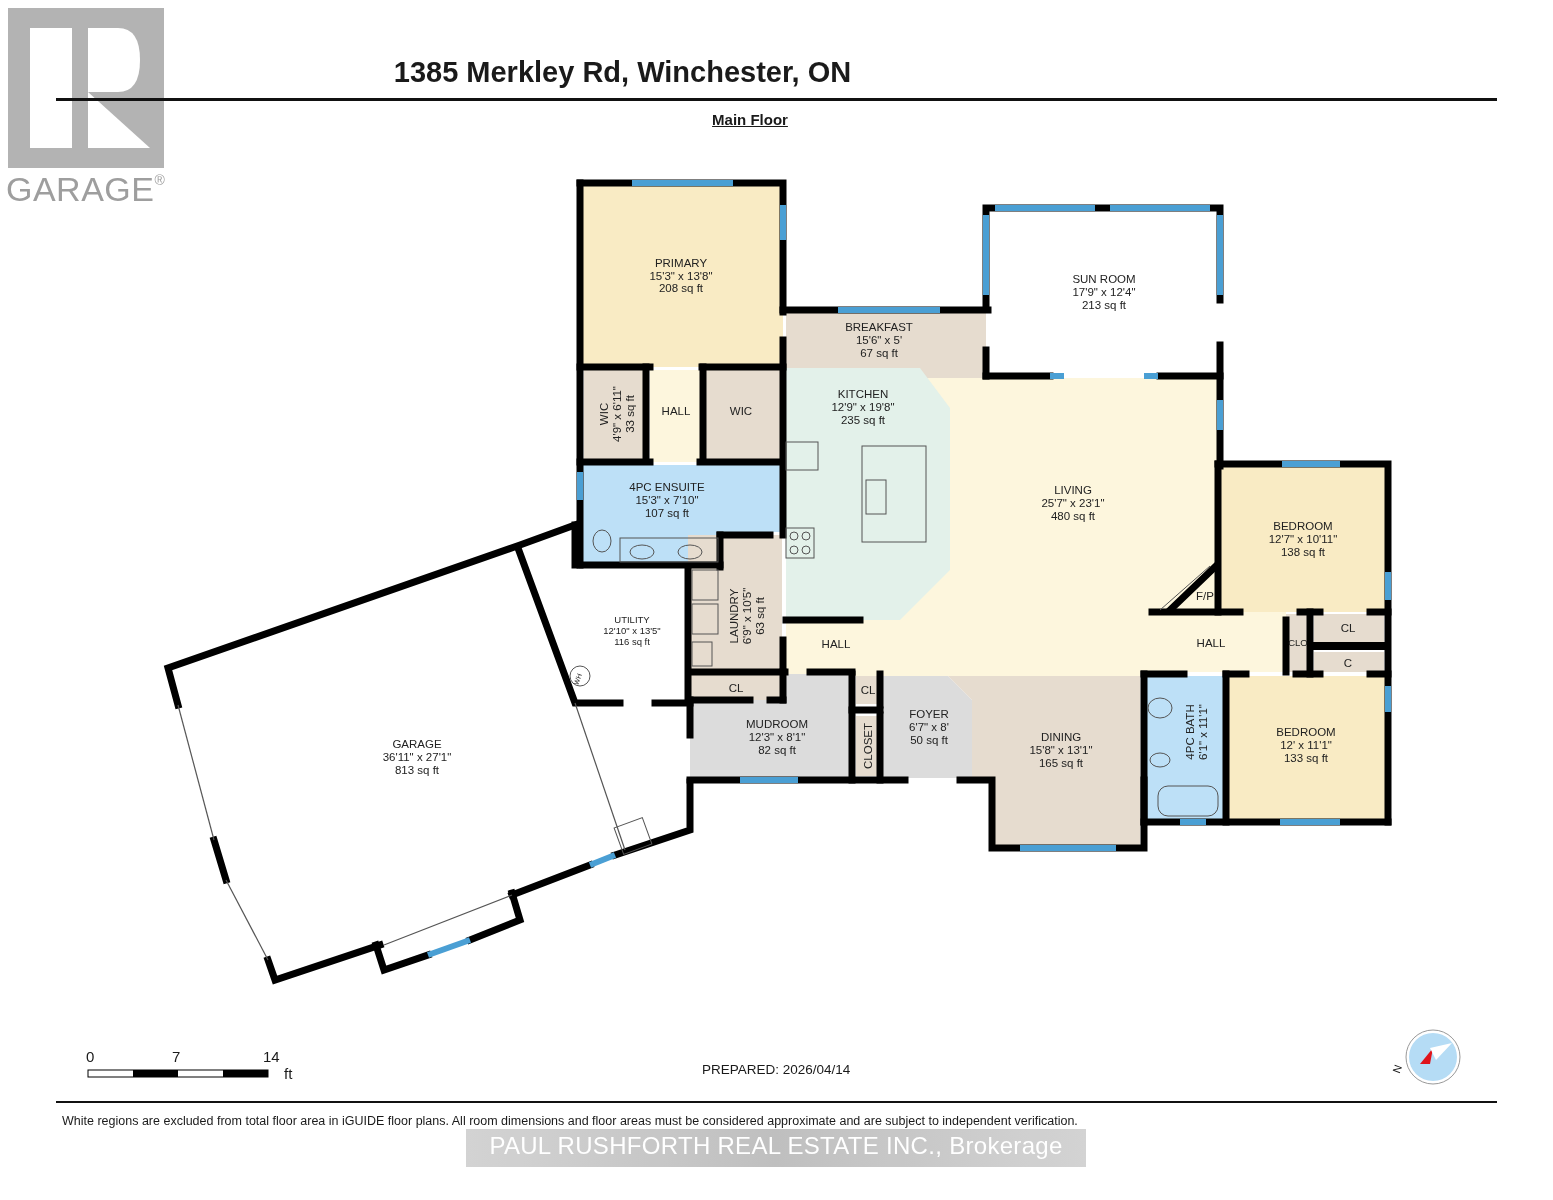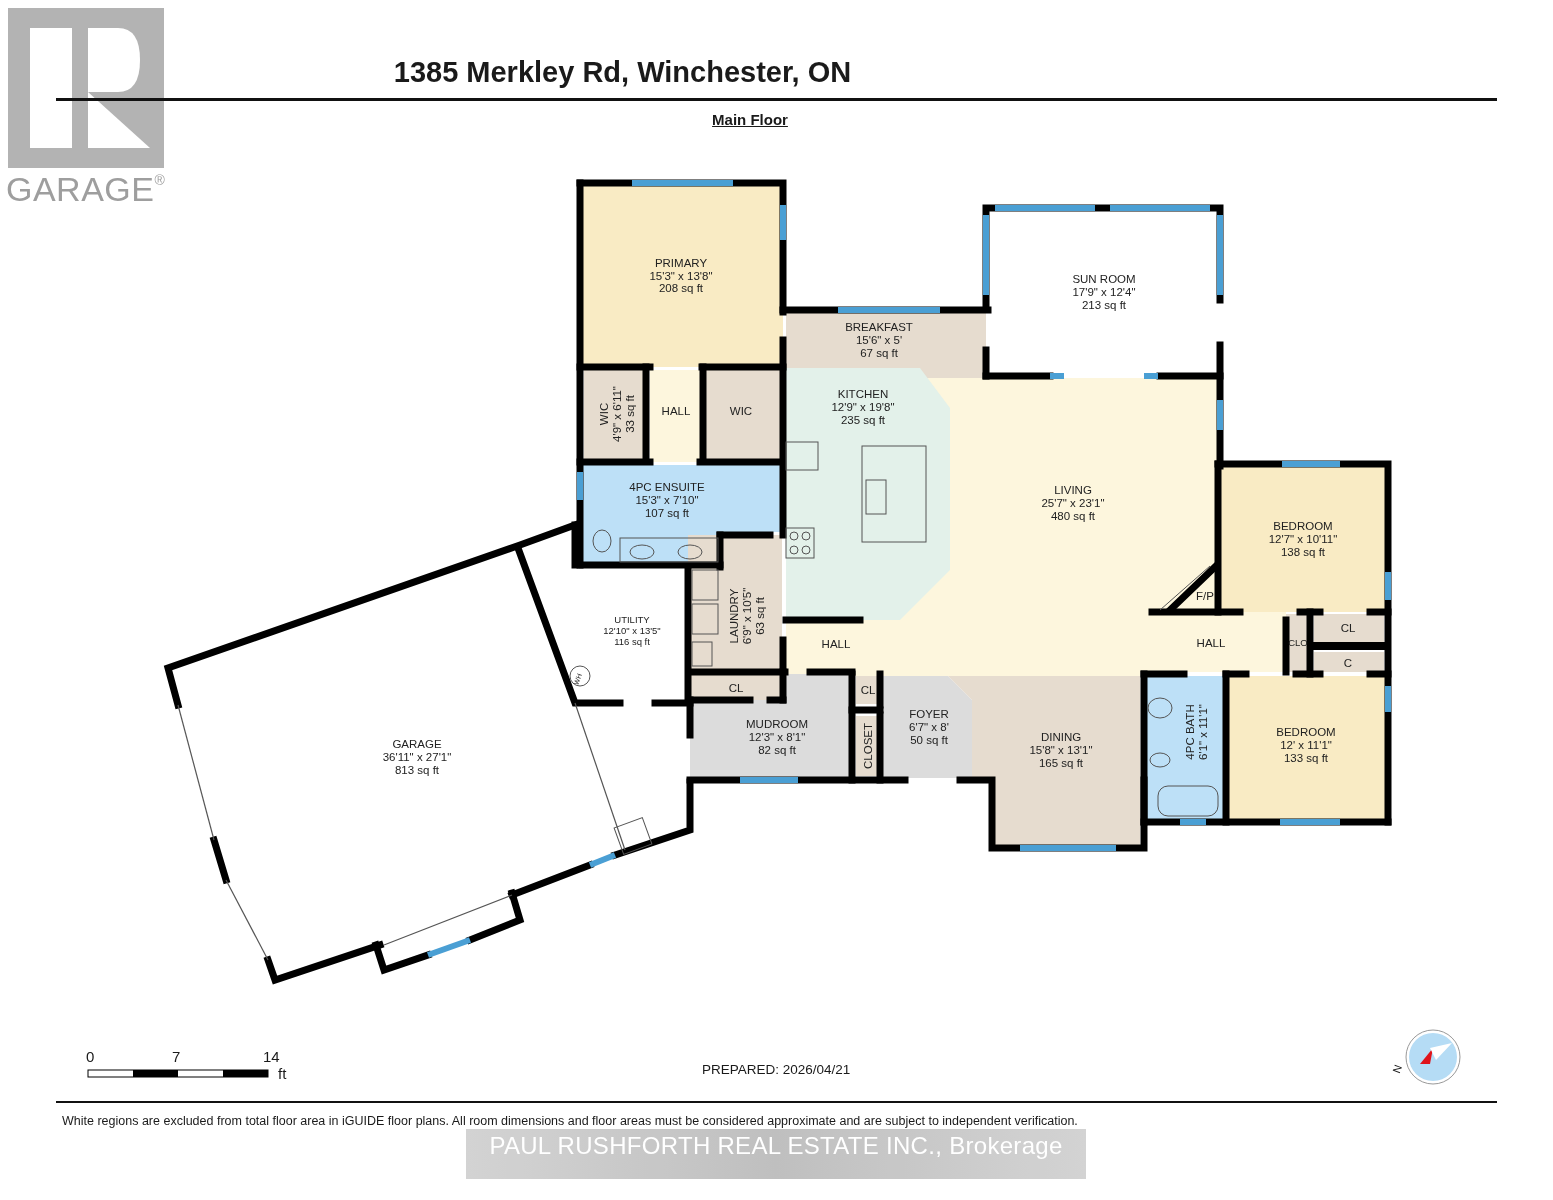--- a/index.html
+++ b/index.html
@@ -11,21 +11,21 @@
   #title { left:0; width:1245px; top:56px; text-align:center; font-size:29px; font-weight:bold; }
   #hr-top { left:56px; top:98px; width:1441px; height:3px; background:#111; }
   #subtitle { left:640px; width:220px; top:111px; text-align:center; font-size:15px; font-weight:bold;text-decoration:underline; }
   #plan { left:0; top:0; width:1553px; height:1200px; }
   .rl { font-family:"Liberation Sans", sans-serif; font-size:11.5px; fill:#222; text-anchor:middle; }
   .rl-sm { font-size:9.5px; }
   #scale-labels span { position:absolute; font-size:15px; }
   #prepared { left:702px; top:1062px; font-size:13.5px; }
   #hr-bottom { left:56px; top:1101px; width:1441px; height:2px; background:#111; }
   #disclaimer { left:62px; top:1114px; font-size:12.5px; }
-  #watermark { left:466px; top:1129px; width:620px; height:50px; font-size:24px; color:#ffffff; background:linear-gradient(90deg,#cfcfcf,#b9b9b9 50%,#cfcfcf); text-align:center; line-height:34px; letter-spacing:0.3px; opacity:0.9; }
+  #watermark { left:466px; top:1129px; width:620px; height:38px; font-size:24px; color:#ffffff; background:linear-gradient(90deg,#cfcfcf,#b9b9b9 50%,#cfcfcf); text-align:center; line-height:34px; letter-spacing:0.3px; opacity:0.9; }
 </style>
 </head>
 <body>
 
 <div id="logo" class="abs">
   <svg width="156" height="160" viewBox="0 0 156 160">
     <rect x="0" y="0" width="156" height="160" fill="#b3b3b3"></rect>
     <rect x="22" y="20" width="42" height="120" fill="#ffffff"></rect>
     <path d="M80 20 H110 Q132 20 132 52 Q132 84 110 84 H80 Z" fill="#ffffff"></path>
     <path d="M80 84 L142 140 H80 Z" fill="#ffffff"></path>
@@ -314,20 +314,20 @@
     <circle cx="1433" cy="1057" r="24" fill="#b5dcf5"></circle>
     <polygon points="1420,1064 1433,1048 1430,1064" fill="#e0141b"></polygon>
     <polygon points="1430,1048 1452,1043 1436,1060" fill="#ffffff"></polygon>
   </g>
 </svg>
 
 <div id="scale-labels" class="abs" style="left:0;top:0;">
   <span style="left:86px;top:1048px;">0</span>
   <span style="left:172px;top:1048px;">7</span>
   <span style="left:263px;top:1048px;">14</span>
-  <span style="left:278px;top:1065px;">ft</span>
+  <span style="left:284px;top:1065px;">ft</span>
   <span style="left:1393px;top:1063px;font-size:11px;transform:rotate(-70deg);">N</span>
 </div>
 
-<div id="prepared" class="abs">PREPARED: 2026/04/21</div>
+<div id="prepared" class="abs">PREPARED: 2026/04/14</div>
 <div id="hr-bottom" class="abs"></div>
 <div id="disclaimer" class="abs">White regions are excluded from total floor area in iGUIDE floor plans. All room dimensions and floor areas must be considered approximate and are subject to independent verification.</div>
 <div id="watermark" class="abs">PAUL RUSHFORTH REAL ESTATE INC., Brokerage</div>
 
 </body></html>

